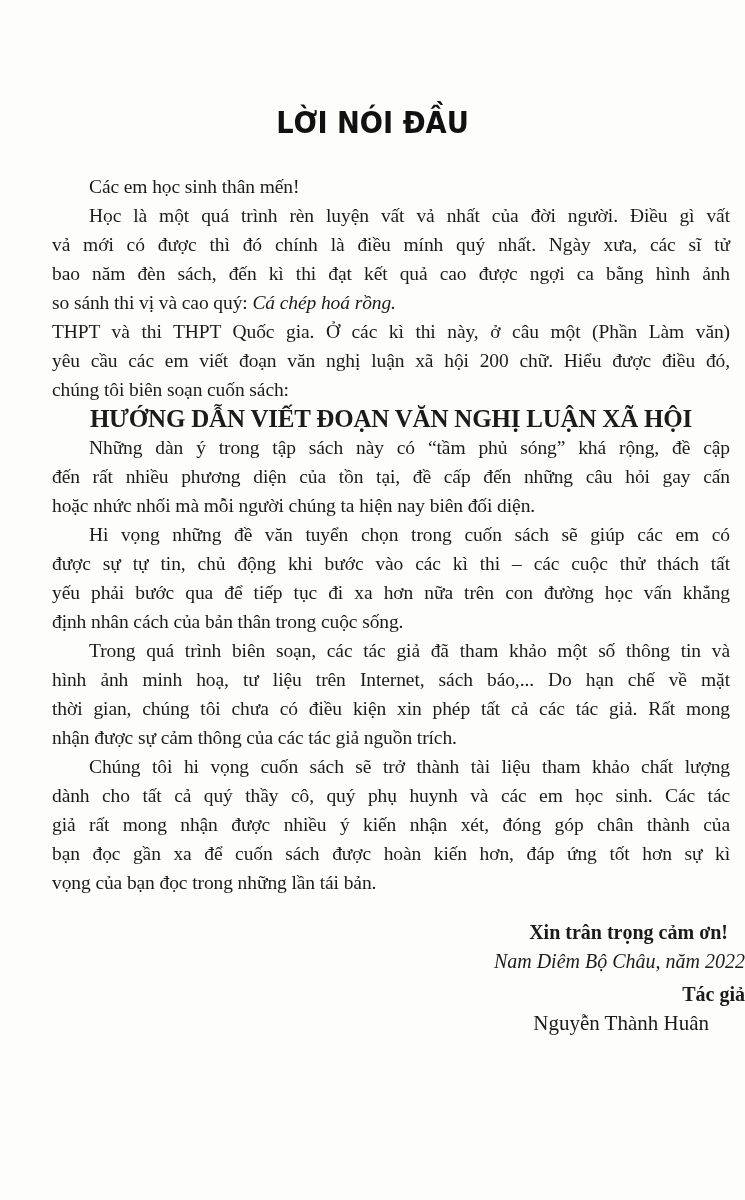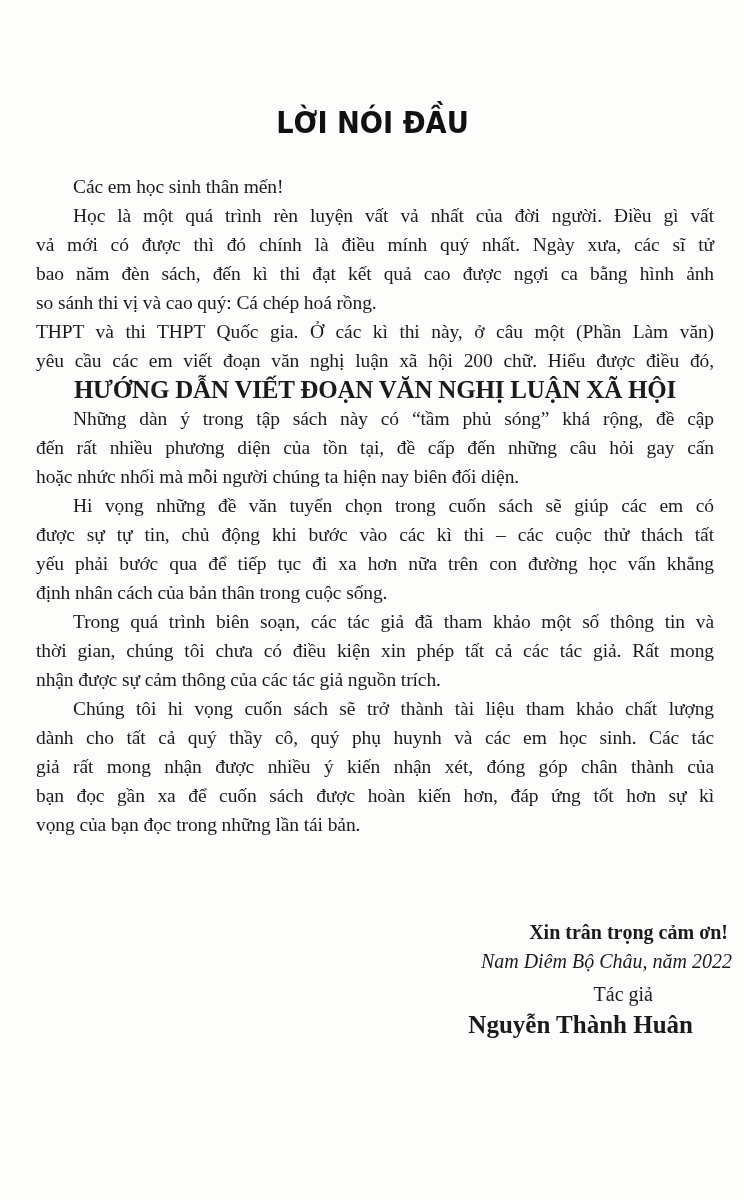--- a/index.html
+++ b/index.html
@@ -23,81 +23,83 @@
     font-weight: bold;
     font-size: 31px;
     line-height: 38px;
     letter-spacing: 0px;
     transform: scaleX(0.88);
     transform-origin: 50% 50%;
     color: #111;
   }
   .body-text {
     position: absolute;
-    left: 36px;
+    left: 52px;
     top: 172px;
     width: 678px;
     font-size: 19.5px;
     line-height: 29px;
     letter-spacing: -0.1px;
   }
   .ln { height: 29px; overflow: visible; }
   .just { text-align: justify; text-align-last: justify; }
   .ind  { padding-left: 37px; }
-  .it   { }
+  .it   { font-style: italic; }
   .heading {
     text-align: center;
     font-weight: bold;
     font-size: 25px;
     letter-spacing: -0.2px;
   }
   .closing {
     position: absolute;
     left: 0;
     top: 921px;
     width: 745px;
     font-size: 20px;
   }
   .closing .cl { text-align: right; margin-left: 25px; }
   .cl-thanks   { font-weight: bold; padding-right: 17px; height: 29px; }
-  .cl-place    { font-style: italic; padding-right: 13px; height: 33px; }
-  .cl-author   { padding-right: 92px; height: 28px; }
-  .cl-name     { font-weight: bold; font-size: 25px; padding-right: 52px; height: 32px; }
+  .cl-place    { font-style: italic; height: 33px; }
+  .cl-author   { height: 28px; font-weight: bold; }
+  .cl-name     { font-weight: normal; font-size: 21px; padding-right: 36px; height: 32px; }
 </style>
 </head>
 <body>
 
 <div class="page">
 
   <h1 class="title">LỜI NÓI ĐẦU</h1>
 
   <div class="body-text">
 
     <div class="ln ind">Các em học sinh thân mến!</div>
 
     <div class="ln ind just">Học là một quá trình rèn luyện vất vả nhất của đời người. Điều gì vất</div>
     <div class="ln just">vả mới có được thì đó chính là điều mính quý nhất. Ngày xưa, các sĩ tử</div>
     <div class="ln just">bao năm đèn sách, đến kì thi đạt kết quả cao được ngợi ca bằng hình ảnh</div>
     <div class="ln"><span>so sánh thi vị và cao quý: </span><span class="it">Cá chép hoá rồng.</span></div>
 
     <div class="ln just">THPT và thi THPT Quốc gia. Ở các kì thi này, ở câu một (Phần Làm văn)</div>
     <div class="ln just">yêu cầu các em viết đoạn văn nghị luận xã hội 200 chữ. Hiểu được điều đó,</div>
+    <div class="ln">chúng tôi biên soạn cuốn sách:</div>
 
     <div class="ln heading">HƯỚNG DẪN VIẾT ĐOẠN VĂN NGHỊ LUẬN XÃ HỘI</div>
 
     <div class="ln ind just">Những dàn ý trong tập sách này có “tầm phủ sóng” khá rộng, đề cập</div>
     <div class="ln just">đến rất nhiều phương diện của tồn tại, đề cấp đến những câu hỏi gay cấn</div>
     <div class="ln">hoặc nhức nhối mà mỗi người chúng ta hiện nay biên đối diện.</div>
 
     <div class="ln ind just">Hi vọng những đề văn tuyển chọn trong cuốn sách sẽ giúp các em có</div>
     <div class="ln just">được sự tự tin, chủ động khi bước vào các kì thi – các cuộc thử thách tất</div>
     <div class="ln just">yếu phải bước qua để tiếp tục đi xa hơn nữa trên con đường học vấn khẳng</div>
     <div class="ln">định nhân cách của bản thân trong cuộc sống.</div>
 
     <div class="ln ind just">Trong quá trình biên soạn, các tác giả đã tham khảo một số thông tin và</div>
+    <div class="ln just">hình ảnh minh hoạ, tư liệu trên Internet, sách báo,... Do hạn chế về mặt</div>
     <div class="ln just">thời gian, chúng tôi chưa có điều kiện xin phép tất cả các tác giả. Rất mong</div>
     <div class="ln">nhận được sự cảm thông của các tác giả nguồn trích.</div>
 
     <div class="ln ind just">Chúng tôi hi vọng cuốn sách sẽ trở thành tài liệu tham khảo chất lượng</div>
     <div class="ln just">dành cho tất cả quý thầy cô, quý phụ huynh và các em học sinh. Các tác</div>
     <div class="ln just">giả rất mong nhận được nhiều ý kiến nhận xét, đóng góp chân thành của</div>
     <div class="ln just">bạn đọc gần xa để cuốn sách được hoàn kiến hơn, đáp ứng tốt hơn sự kì</div>
     <div class="ln">vọng của bạn đọc trong những lần tái bản.</div>
 
   </div>

